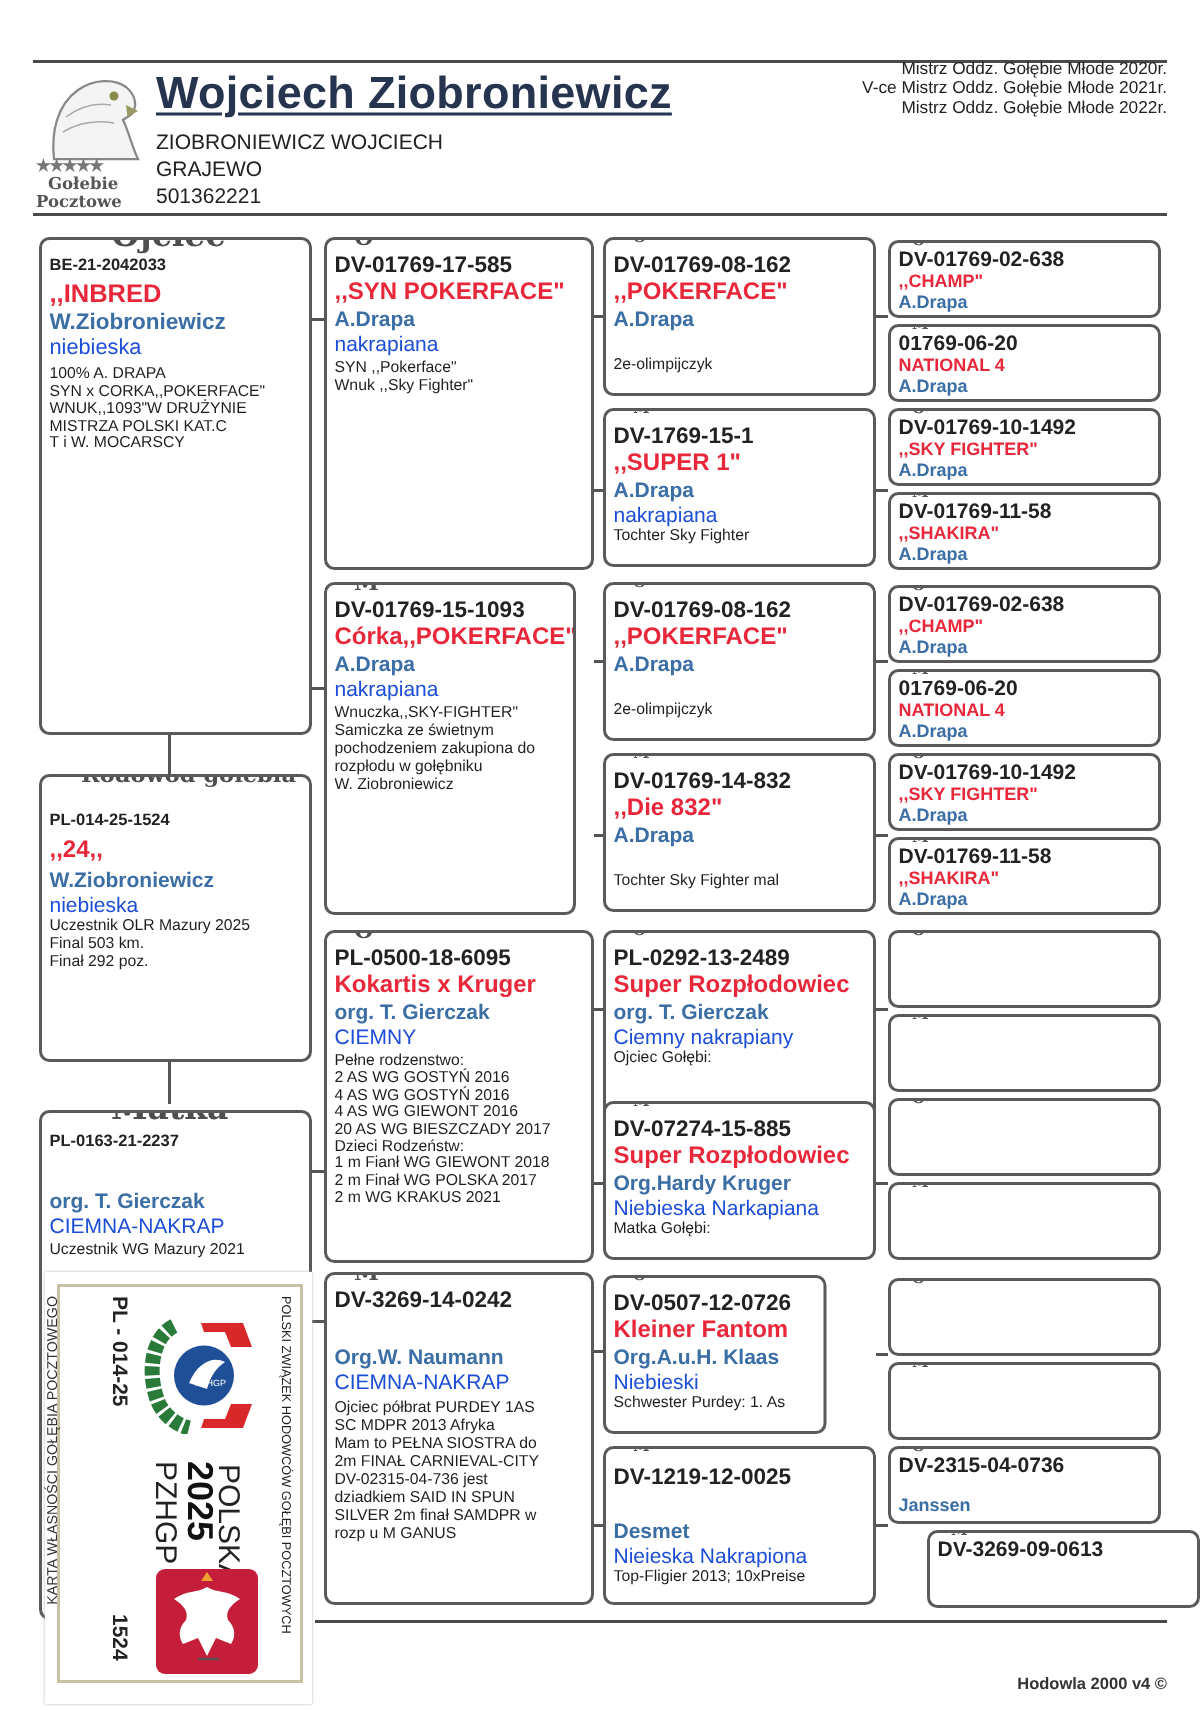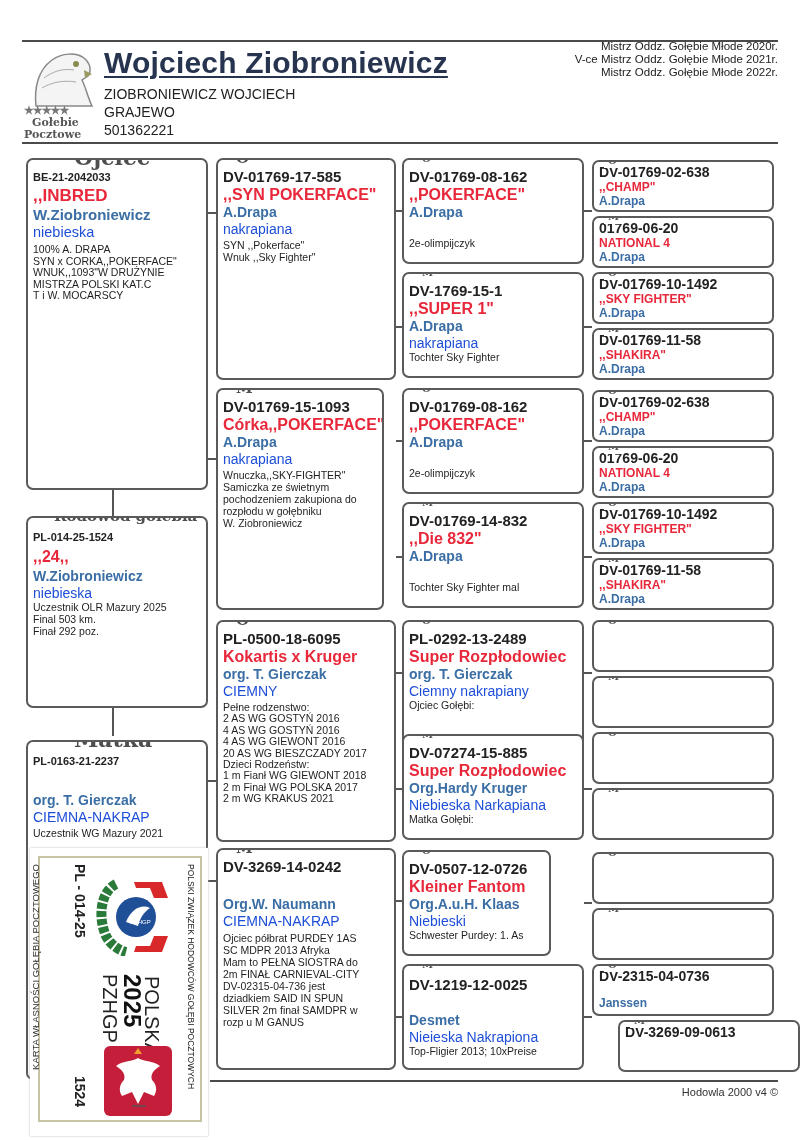--- a/index.html
+++ b/index.html
@@ -25,21 +25,21 @@
   .breeder { font-weight:bold; color:#3a6ea5; font-size:14px; line-height:17px; white-space:nowrap; }
   .breeder.s { font-size:12px; line-height:14px; }
   .color { color:#1d4ed8; font-size:14px; line-height:16px; white-space:nowrap; }
   .notes { color:#1e1e1e; font-size:10.5px; line-height:12px; white-space:pre-line; }
 
   .line { position:absolute; background:#555; }
 
   .card { position:absolute; left:30px; top:848px; width:178px; height:288px; background:#fff; box-shadow:0 0 2px #bbb; }
   .card-inner { position:absolute; left:8px; top:8px; width:164px; height:266px; border:2px solid #c7c4a6; box-sizing:border-box; }
   .vtxt { position:absolute; writing-mode:vertical-rl; white-space:nowrap; }
-  .footer { position:absolute; right:22px; top:1086px; font-size:11px; font-weight:normal; color:#333; }
+  .footer { position:absolute; right:22px; top:1117px; font-size:11px; font-weight:bold; color:#333; }
 </style>
 </head>
 <body>
 
 <div class="hr" style="left:22px; top:40px; width:756px; height:1.5px;"></div>
 <div class="hr" style="left:22px; top:142px; width:756px; height:2px;"></div>
 
 <div class="abs" style="left:24px; top:48px; width:78px; height:92px;">
   <svg width="66" height="60" viewBox="0 0 66 60" style="position:absolute; left:6px; top:0;">
     <path d="M6 58 C4 40 8 22 22 12 C32 5 46 4 54 10 C60 15 62 22 58 28 L52 32 C56 40 58 50 62 58 Z" fill="#f4f4f4" stroke="#888" stroke-width="1.5"></path>
@@ -79,21 +79,21 @@
   <div class="color" style="font-size:14.5px; line-height:18px;">niebieska</div>
   <div class="notes" style="margin-top:3px; font-size:10.5px; line-height:11.5px;">100% A. DRAPA
 SYN x CORKA,,POKERFACE"
 WNUK,,1093"W DRUŻYNIE
 MISTRZA POLSKI  KAT.C
 T i W. MOCARSCY</div>
 </div>
 
 <div class="box" style="left:26px; top:516px; width:182px; height:192px;">
   <span class="lbl mid">Rodowód gołebia</span>
-  <div class="ring big" style="margin-top:6px;">PL-014-25-1524</div>
+  <div class="ring big" style="margin-top:16px;">PL-014-25-1524</div>
   <div class="name" style="line-height:22px;">,,24,,</div>
   <div class="breeder">W.Ziobroniewicz</div>
   <div class="color">niebieska</div>
   <div class="notes" style="font-size:10.5px; line-height:12px;">Uczestnik OLR Mazury 2025
 Final 503 km.
 Finał 292 poz.</div>
 </div>
 
 <div class="box" style="left:26px; top:740px; width:182px; height:340px;">
   <span class="lbl big">Matka</span>

